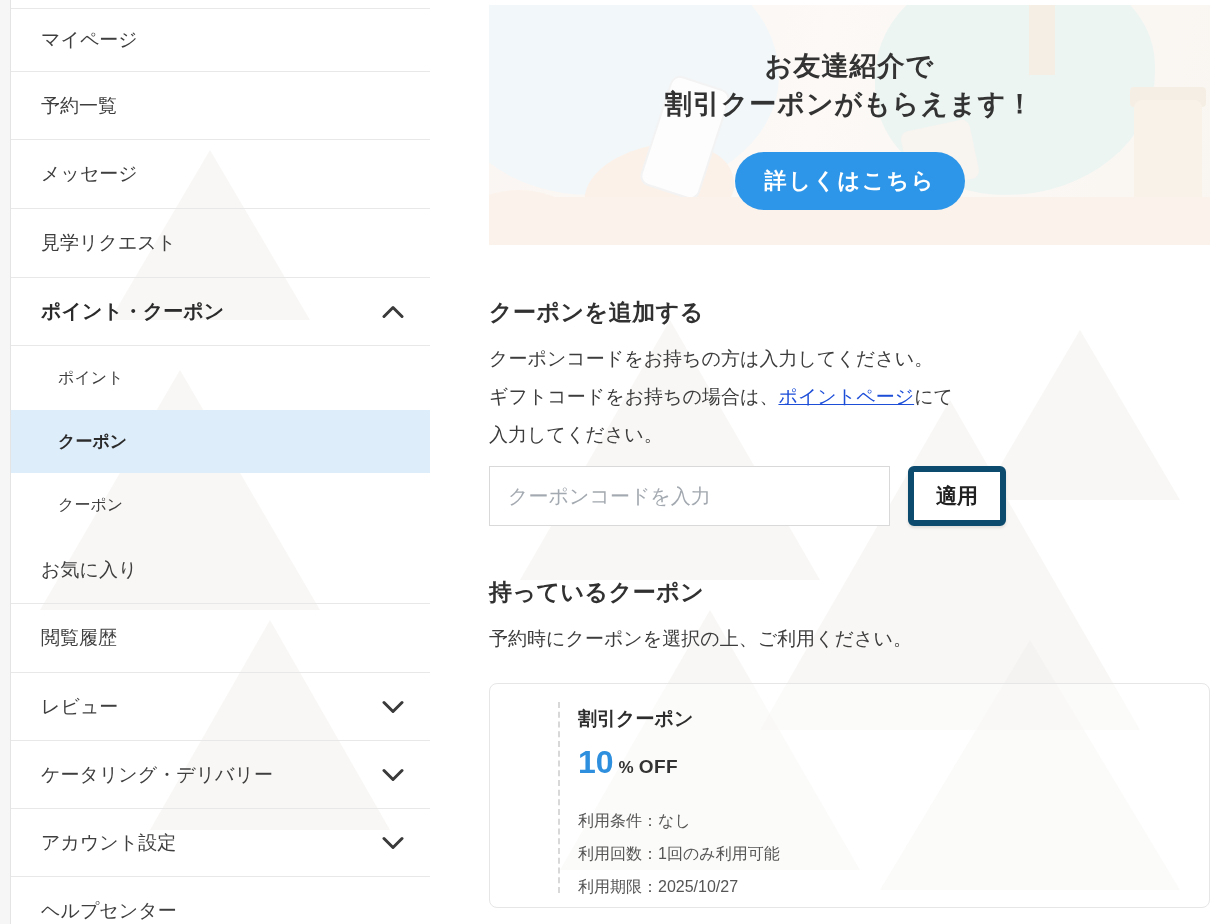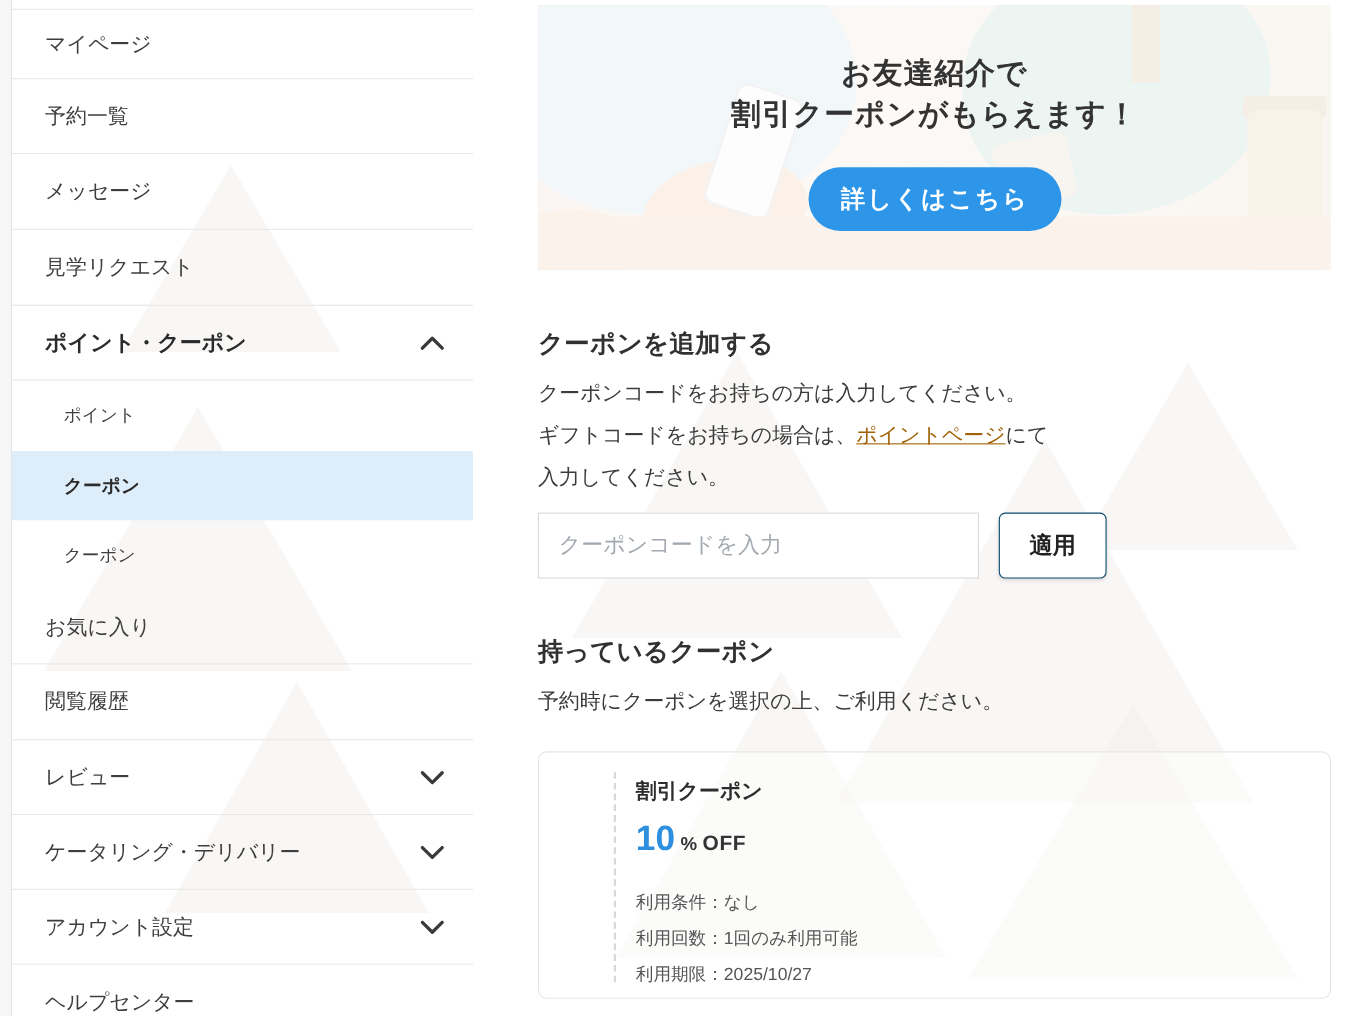--- a/index.html
+++ b/index.html
@@ -52,28 +52,28 @@
     background:#2e96e8; border:none; color:#fff; font-weight:bold; font-size:22px; letter-spacing:2px;
     display:flex; align-items:center; justify-content:center; cursor:pointer; z-index:2;
     font-family:"Liberation Sans","DejaVu Sans",sans-serif; }
 
   .sec-heading { position:absolute; left:0; font-size:23px; font-weight:bold; color:#313131; letter-spacing:.5px; }
   .h-add { top:297px; }
   .h-owned { top:577px; }
   .para { position:absolute; left:0; font-size:19px; color:#3c3c3c; line-height:38px; }
   .p-add { top:340px; }
   .p-owned { top:620px; }
-  .inline-link { color:#a16207; text-decoration:underline; cursor:pointer;text-align:right; }
+  .inline-link { color:#1d4ed8; text-decoration:underline; cursor:pointer;text-align:right; }
 
   .coupon-input { position:absolute; left:0; top:466px; width:401px; height:60px;
     border:1px solid #d9d9d9; background:#fff; padding:0 18px; font-size:20px; color:#333;
     font-family:"Liberation Sans","DejaVu Sans",sans-serif; }
   .coupon-input::placeholder { color:#a3a9b0; }
   .apply-btn { position:absolute; left:419px; top:466px; width:98px; height:60px;
-    background:#fff; border:1px solid #0c4a6e; border-radius:6px; box-shadow:0 2px 3px rgba(0,0,0,.10);
+    background:#fff; border:6px solid #0c4a6e; border-radius:6px; box-shadow:0 2px 3px rgba(0,0,0,.10);
     font-size:21px; font-weight:bold; color:#222; cursor:pointer;
     font-family:"Liberation Sans","DejaVu Sans",sans-serif; }
 
   .coupon-card { position:absolute; left:0; top:683px; width:721px; height:225px;
     border:1px solid #e6e6e6; border-radius:8px; background:rgba(255,255,255,.45); }
   .perforation { position:absolute; left:68px; top:18px; bottom:14px; width:0;
     border-left:2px dashed #d8d8d8; }
   .coupon-title { position:absolute; left:88px; top:22px; font-size:19px; font-weight:bold; color:#2d2d2d; }
   .discount-row { position:absolute; left:88px; top:60px; display:flex; align-items:baseline; }
   .discount-num { font-size:32px; font-weight:bold; color:#2e8fde; }

